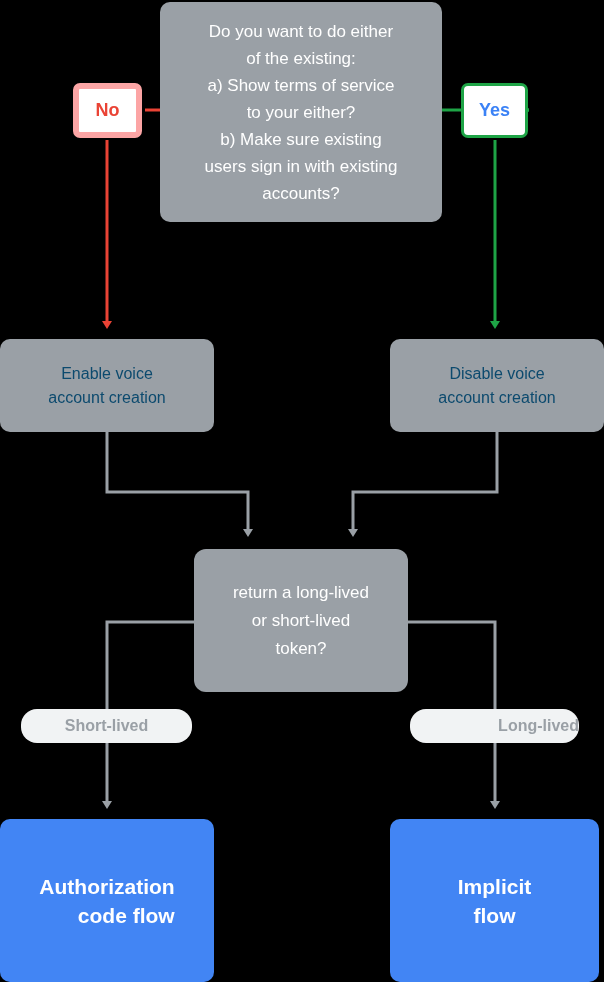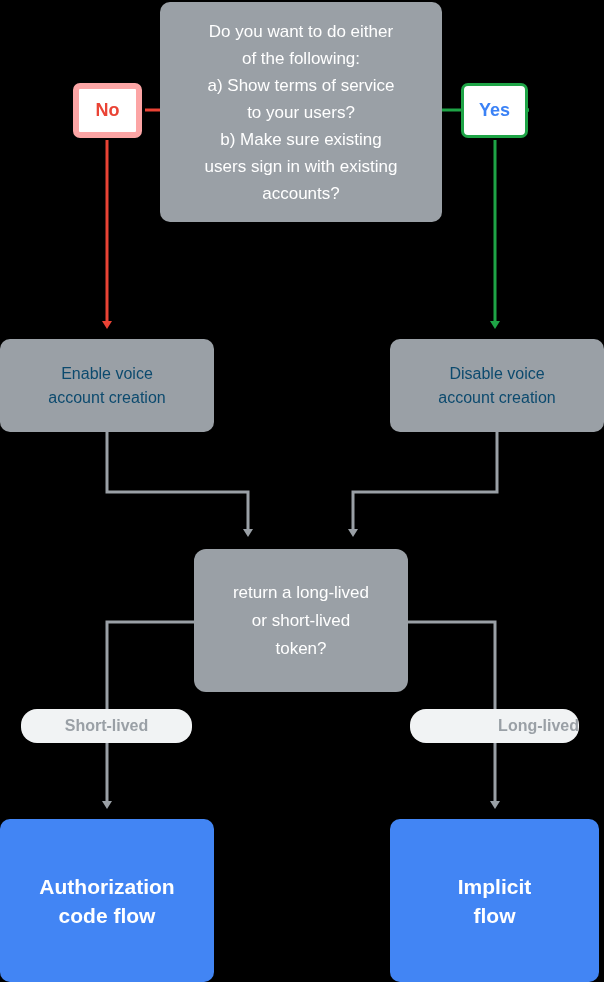--- a/index.html
+++ b/index.html
@@ -133,20 +133,21 @@
     font-size: 21px;
     font-weight: bold;
     line-height: 29px;
     color: #ffffff;
   }
   #terminal-auth {
     left: 0px;
     top: 819px;
     width: 214px;
     height: 163px;
+    text-align: right;
   }
   #terminal-implicit {
     left: 390px;
     top: 819px;
     width: 209px;
     height: 163px;
   }
   .nodetext { display: block; }
 </style>
 </head>
@@ -185,23 +186,23 @@
     <path d="M107,743 L107,805" stroke="#9aa0a6" stroke-width="3" fill="none" marker-end="url(#arrow-gray)"></path>
 
     <path d="M408,622 L495,622 L495,709" stroke="#9aa0a6" stroke-width="3" fill="none"></path>
 
     <path d="M495,743 L495,805" stroke="#9aa0a6" stroke-width="3" fill="none" marker-end="url(#arrow-gray)"></path>
   </svg>
 
   <div class="node decision" id="decision-top">
     <div>
       <span class="nodetext">Do you want to do either</span>
-      <span class="nodetext">of the following:</span>
+      <span class="nodetext">of the existing:</span>
       <span class="nodetext">a) Show terms of service</span>
-      <span class="nodetext">to your users?</span>
+      <span class="nodetext">to your either?</span>
       <span class="nodetext">b) Make sure existing</span>
       <span class="nodetext">users sign in with existing</span>
       <span class="nodetext">accounts?</span>
     </div>
   </div>
 
   <div class="node pill" id="pill-no">
     <span>No</span>
   </div>
 

